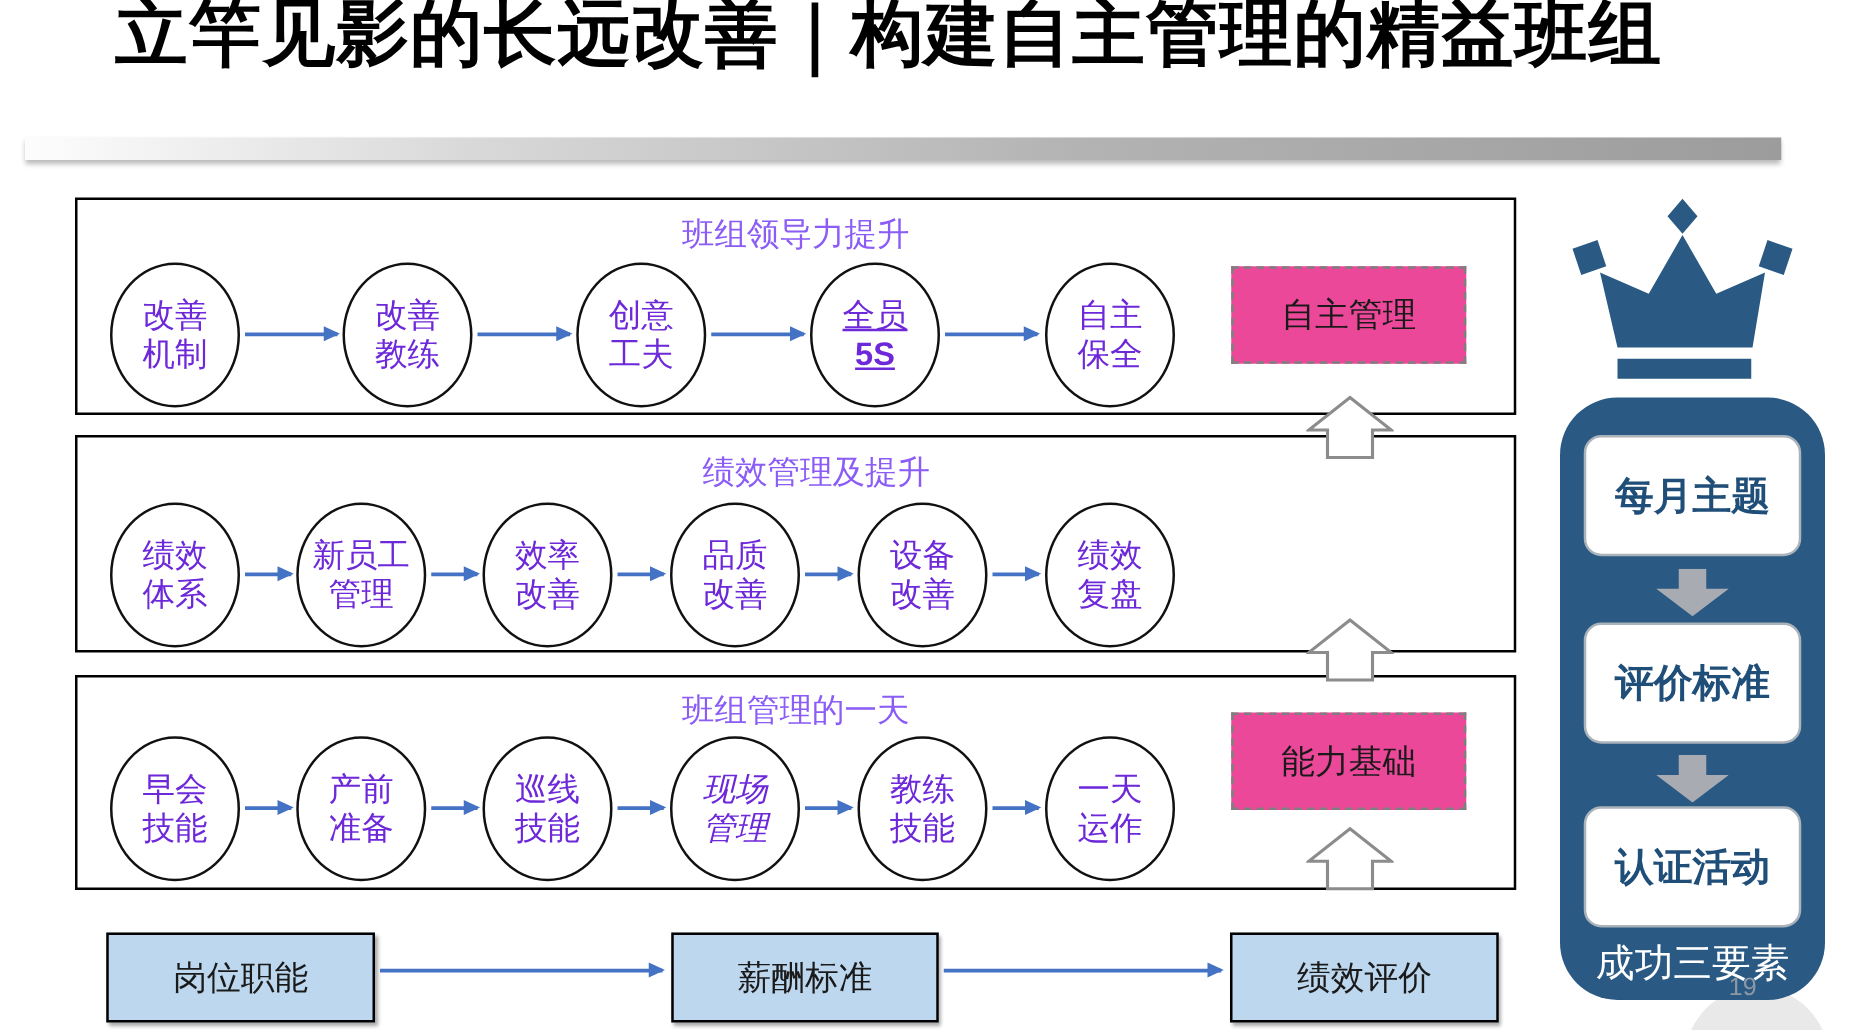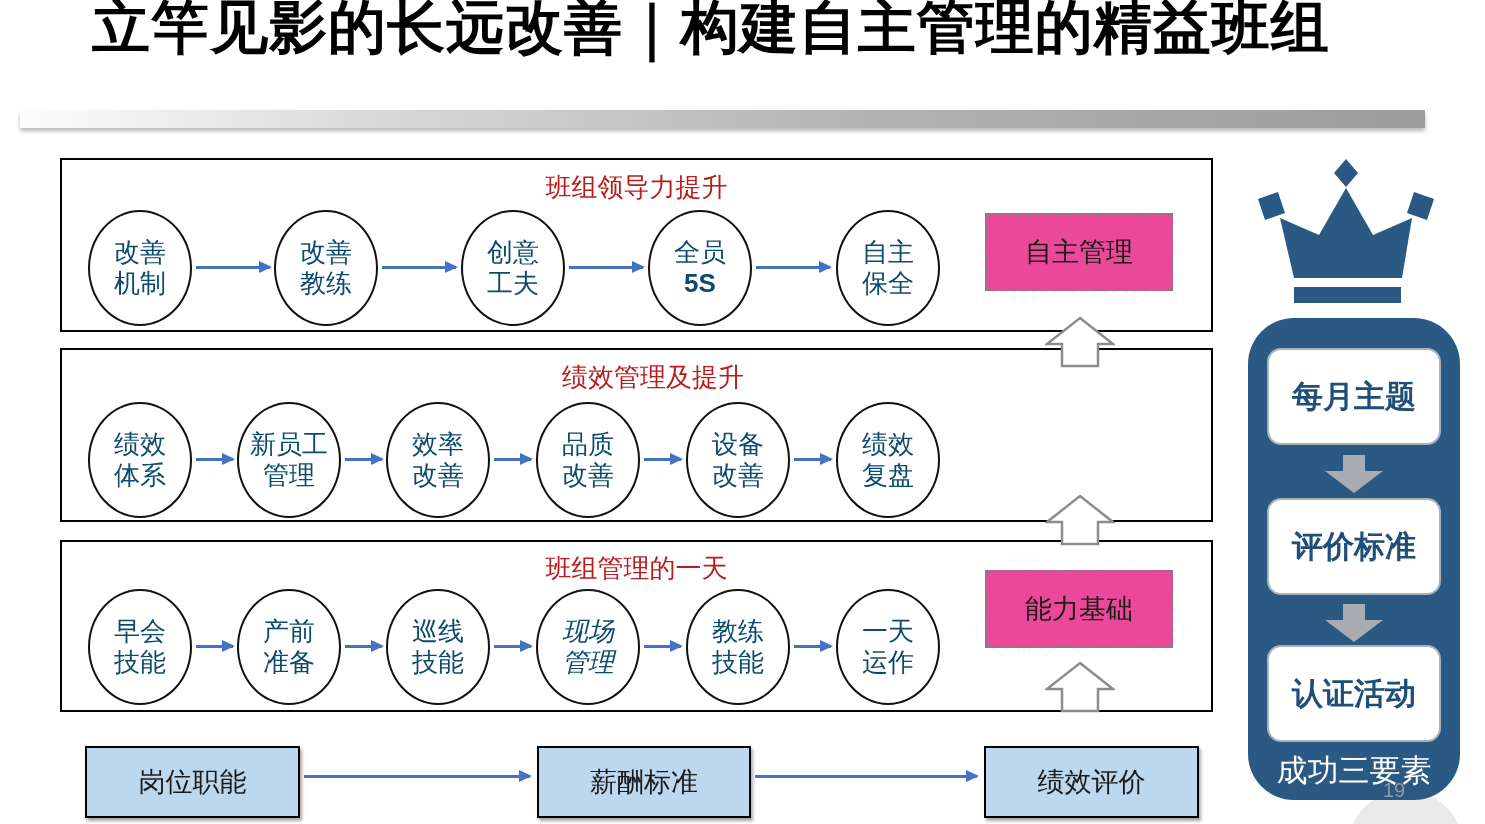--- a/index.html
+++ b/index.html
@@ -9,26 +9,26 @@
 
   .title { position:absolute; left:92px; top:-8px; font-size:58px; font-weight:900;
            color:#000; letter-spacing:1px; white-space:nowrap; line-height:1.2; }
 
   .bar { position:absolute; left:20px; top:110px; width:1405px; height:18px;
          background:linear-gradient(to right,#fdfdfd 0%,#d9d9d9 25%,#b3b3b3 60%,#9c9c9c 100%);
          box-shadow:0 3px 4px rgba(0,0,0,0.28); }
 
   .row-box { position:absolute; left:60px; width:1153px; border:2px solid #000; background:#fff; }
   .row-title { position:absolute; left:60px; width:1153px; text-align:center;
-               font-size:26px; color:#b91c1c; }
+               font-size:26px; color:#8b5cf6; }
 
   .circle { position:absolute; width:104px; height:116px; border:2px solid #111;
             border-radius:50%; background:#fff; display:flex; flex-direction:column;
             align-items:center; justify-content:center; font-size:26px; line-height:31px;
-            color:#0c4a6e; text-align:center; }
+            color:#6d28d9; text-align:center; }
   .circle .b { font-weight:bold; }
 
   .h-arrow { position:absolute; height:0; border-top:3px solid #4472C4; }
   .h-arrow::after { content:""; position:absolute; right:-2px; top:-8px; width:0; height:0;
                     border-left:13px solid #4472C4; border-top:6.5px solid transparent;
                     border-bottom:6.5px solid transparent; }
 
   .dash-box { position:absolute; left:985px; width:188px; height:78px;
               border:2px dashed #7f7f7f; background:#ec4899; display:flex; align-items:center;
               justify-content:center; font-size:27px; color:#1a1a1a; }
@@ -69,21 +69,21 @@
       <span>机制</span>
     </div>
   <div class="circle" style="left:274px;top:210px;">
       <span>改善</span>
       <span>教练</span>
     </div>
   <div class="circle" style="left:461px;top:210px;">
       <span>创意</span>
       <span>工夫</span>
     </div>
-  <div class="circle" style="left:648px;top:210px;">
+  <div class="circle" style="left:648px;top:210px;text-decoration:underline;">
       <span>全员</span>
       <span class="b">5S</span>
     </div>
   <div class="circle" style="left:836px;top:210px;">
       <span>自主</span>
       <span>保全</span>
     </div>
 
   <div class="h-arrow" style="left:196px;top:266px;width:74px;"></div>
   <div class="h-arrow" style="left:382px;top:266px;width:74px;"></div>

